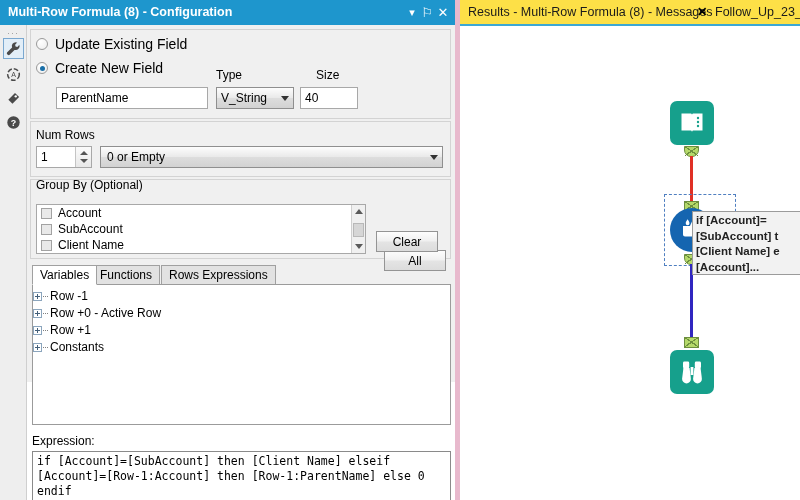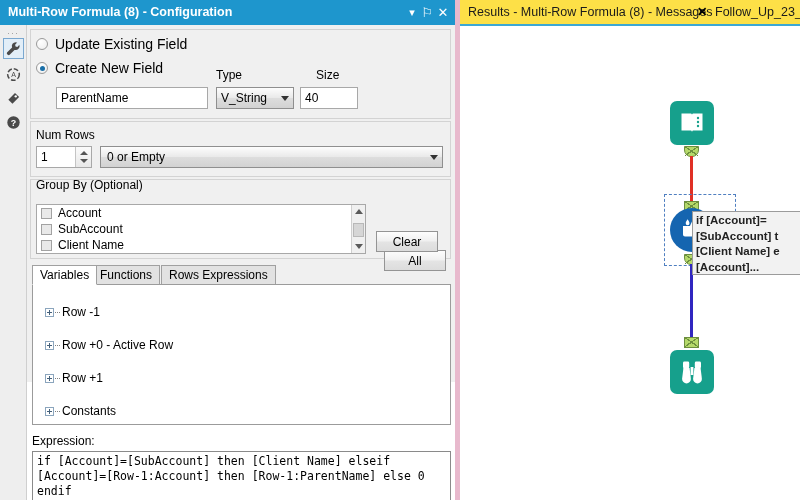--- a/index.html
+++ b/index.html
@@ -216,21 +216,21 @@
   #tab-1 { left: 60px; }
   #tab-2 { left: 129px; }
 
   #tree {
     position: absolute; left: 4px; top: 258px; width: 419px; height: 141px;
     background: #ffffff; border: 1px solid #9b9b9b;
     box-sizing: border-box; overflow: hidden; padding-top: 3px;
   }
   .tnode {
     position: relative; height: 17px; line-height: 17px;
-    padding-left: 12px; font-size: 12px; display: flex; align-items: center; margin-top: 16px;
+    font-size: 12px; display: flex; align-items: center;
   }
   .tnode .exp {
     width: 9px; height: 9px; border: 1px solid #8ba5bd; background: #fff;
     box-sizing: border-box; position: relative; flex: 0 0 auto;
   }
   .tnode .exp::before, .tnode .exp::after {
     content: ""; position: absolute; background: #44607a;
   }
   .tnode .exp::before { left: 1px; top: 3px; width: 5px; height: 1px; }
   .tnode .exp::after  { left: 3px; top: 1px; width: 1px; height: 5px; }

